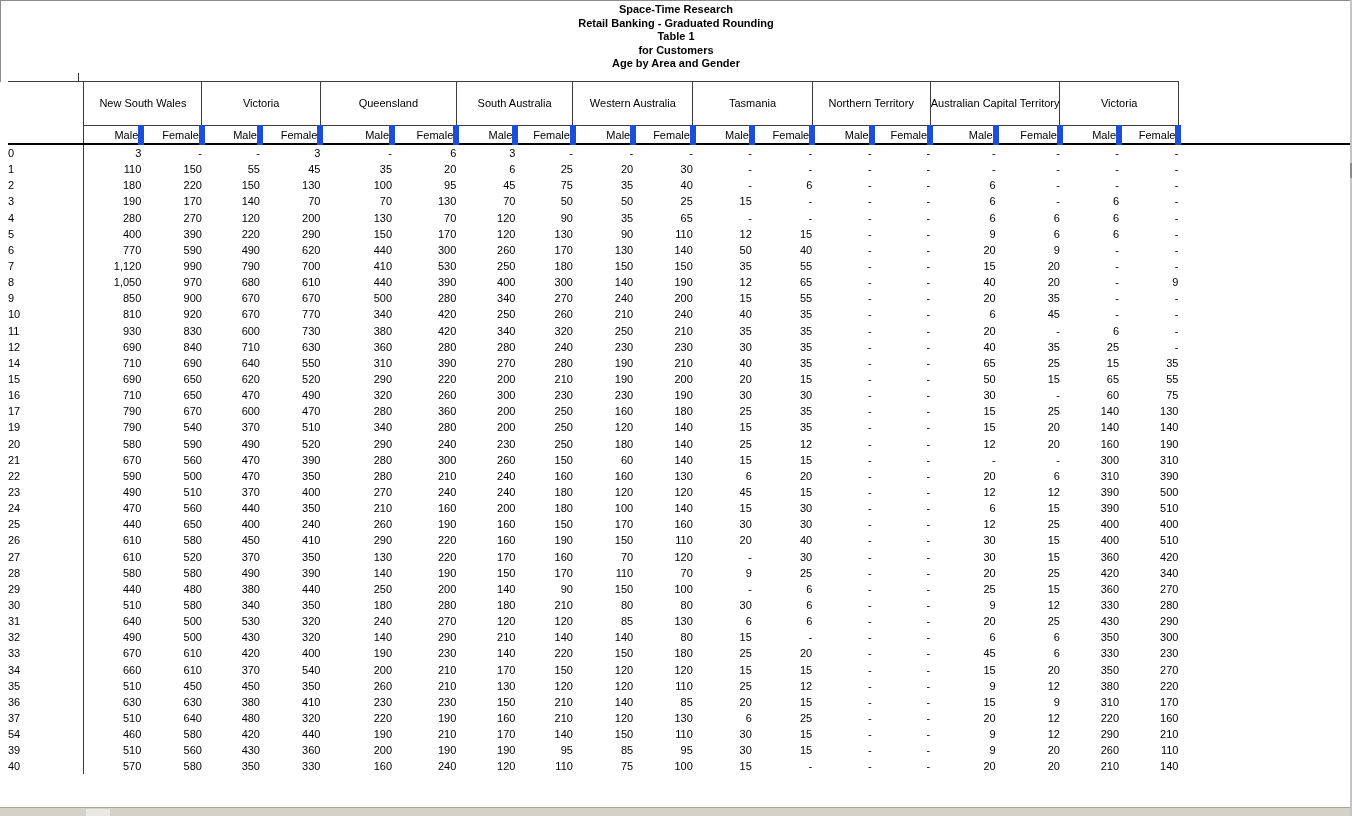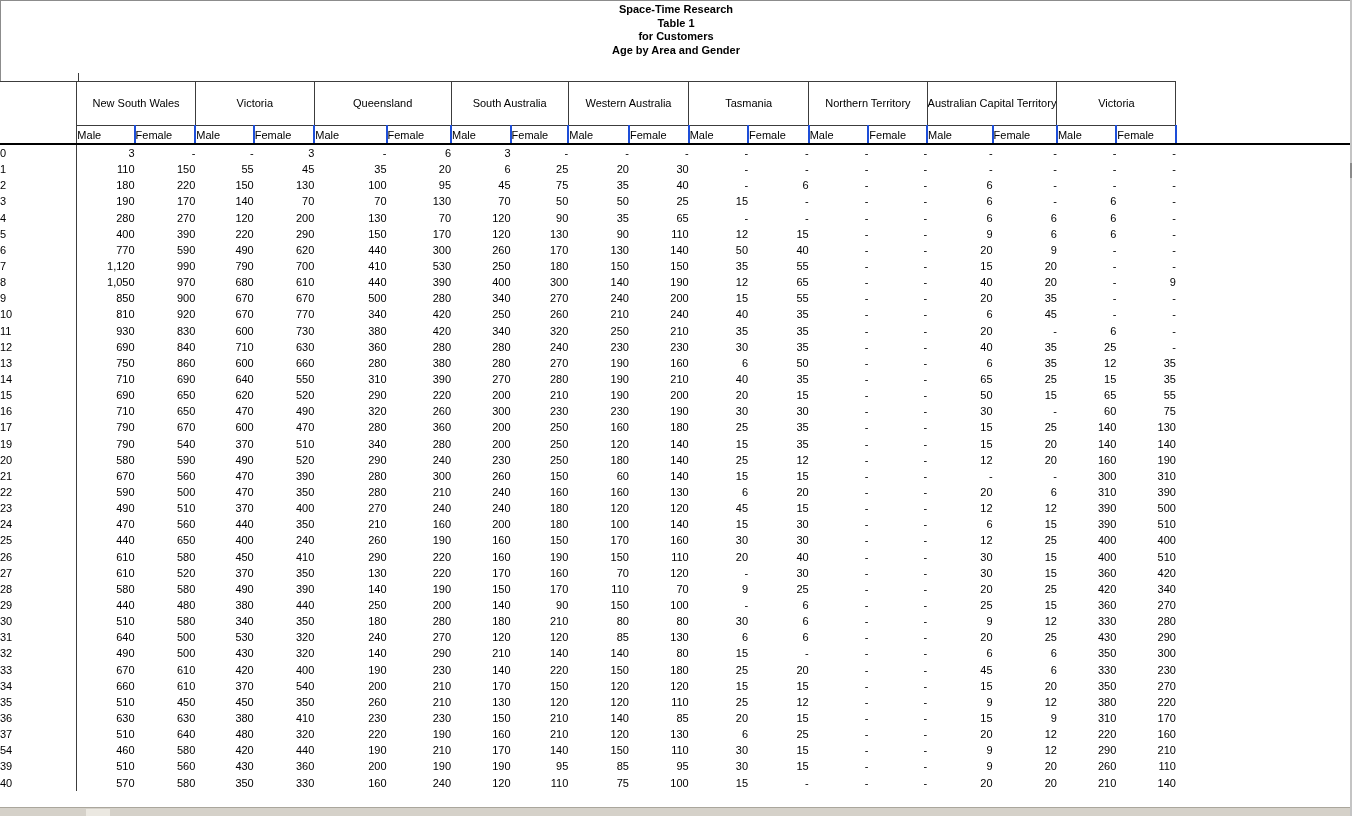--- a/index.html
+++ b/index.html
@@ -3,49 +3,50 @@
 <meta charset="utf-8">
 <style>
   html,body{margin:0;padding:0;background:#fff;}
   .screen{position:relative;width:1352px;height:816px;background:#fff;overflow:hidden;
           color:#000;font-family:"Liberation Sans",sans-serif;}
   .title-block{position:absolute;top:3px;left:0;width:1352px;text-align:center;
                font-size:11px;font-weight:bold;line-height:13.6px;}
   .topborder{position:absolute;left:0;top:0;width:1352px;height:1px;background:#8c8c8c;}
   .leftborder{position:absolute;left:0;top:0;width:1px;height:82px;background:#8c8c8c;}
   .tick78{position:absolute;left:78px;top:73px;width:1px;height:9px;background:#3c3c3c;}
-  table.grid{position:absolute;top:81px;left:0;border-collapse:collapse;table-layout:fixed;
+  table.grid{position:absolute;top:81px;left:8px;border-collapse:collapse;table-layout:fixed;
              font-size:11px;padding-left:6px;}
   table.grid th,table.grid td{padding:0;font-weight:normal;overflow:hidden;white-space:nowrap;}
   .corner{border-top:1px solid #3c3c3c;border-right:1px solid #3c3c3c;}
   .area{border:1px solid #3c3c3c;text-align:center;vertical-align:middle;height:43px;
         white-space:normal;line-height:13px;}
   .fill-top{border:none;}
   .corner2{border-right:1px solid #3c3c3c;border-bottom:2px solid #000;}
-  .mf{border-left:1px solid #3c3c3c;border-right:2px solid #1d4ed8;border-bottom:2px solid #000;
-      text-align:left;height:17px;vertical-align:middle;}
+  .mf{border-left:1px solid #3c3c3c;border-right:6px solid #1d4ed8;border-bottom:2px solid #000;
+      text-align:right;height:17px;vertical-align:middle;}
   .fill-mf{border-bottom:2px solid #000;}
   tbody td{height:16.15px;line-height:12px;vertical-align:middle;}
   td.rl{border-right:1px solid #3c3c3c;text-align:left;padding-left:2px;}
   td.num{text-align:right;padding-right:7px;}
   .hscroll{position:absolute;left:0;top:807px;width:1352px;height:9px;background:#d5d1c9;
            border-top:1px solid #aaa69c;box-sizing:border-box;}
   .hthumb{position:absolute;left:86px;top:1px;width:24px;height:8px;background:#ebe8e1;}
   .vborder{position:absolute;left:1350px;top:0;width:2px;height:816px;background:#c4c4c4;}
   .vthumb{position:absolute;left:1350px;top:163px;width:2px;height:15px;background:#8a8a8a;}
 </style>
 </head>
 <body>
 
 <div class="screen">
   <div class="topborder"></div>
   <div class="leftborder"></div>
 
   <div class="title-block">
     <div>Space-Time Research</div>
+    <div>Retail Banking - Graduated Rounding</div>
     <div>Table 1</div>
     <div>for Customers</div>
     <div>Age by Area and Gender</div>
   </div>
 
   <table class="grid">
     <colgroup id="cols">
         <col style="width: 78px;">
         <col style="width: 58px;">
         <col style="width: 61px;">
@@ -385,42 +386,20 @@
           <td class="num">35</td>
           <td class="num">-</td>
           <td class="num">-</td>
           <td class="num">40</td>
           <td class="num">35</td>
           <td class="num">25</td>
           <td class="num">-</td>
           <td></td>
         </tr>
         <tr>
-          <td class="rl">13</td>
-          <td class="num">750</td>
-          <td class="num">860</td>
-          <td class="num">600</td>
-          <td class="num">660</td>
-          <td class="num">280</td>
-          <td class="num">380</td>
-          <td class="num">280</td>
-          <td class="num">270</td>
-          <td class="num">190</td>
-          <td class="num">160</td>
-          <td class="num">6</td>
-          <td class="num">50</td>
-          <td class="num">-</td>
-          <td class="num">-</td>
-          <td class="num">6</td>
-          <td class="num">35</td>
-          <td class="num">12</td>
-          <td class="num">35</td>
-          <td></td>
-        </tr>
-        <tr>
           <td class="rl">14</td>
           <td class="num">710</td>
           <td class="num">690</td>
           <td class="num">640</td>
           <td class="num">550</td>
           <td class="num">310</td>
           <td class="num">390</td>
           <td class="num">270</td>
           <td class="num">280</td>
           <td class="num">190</td>

